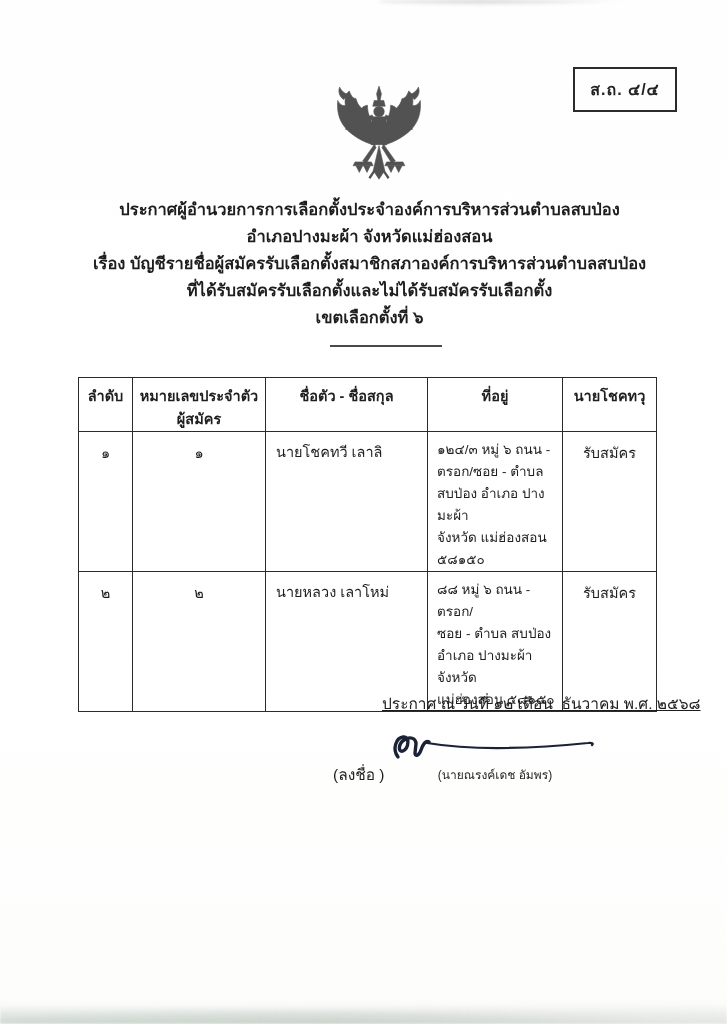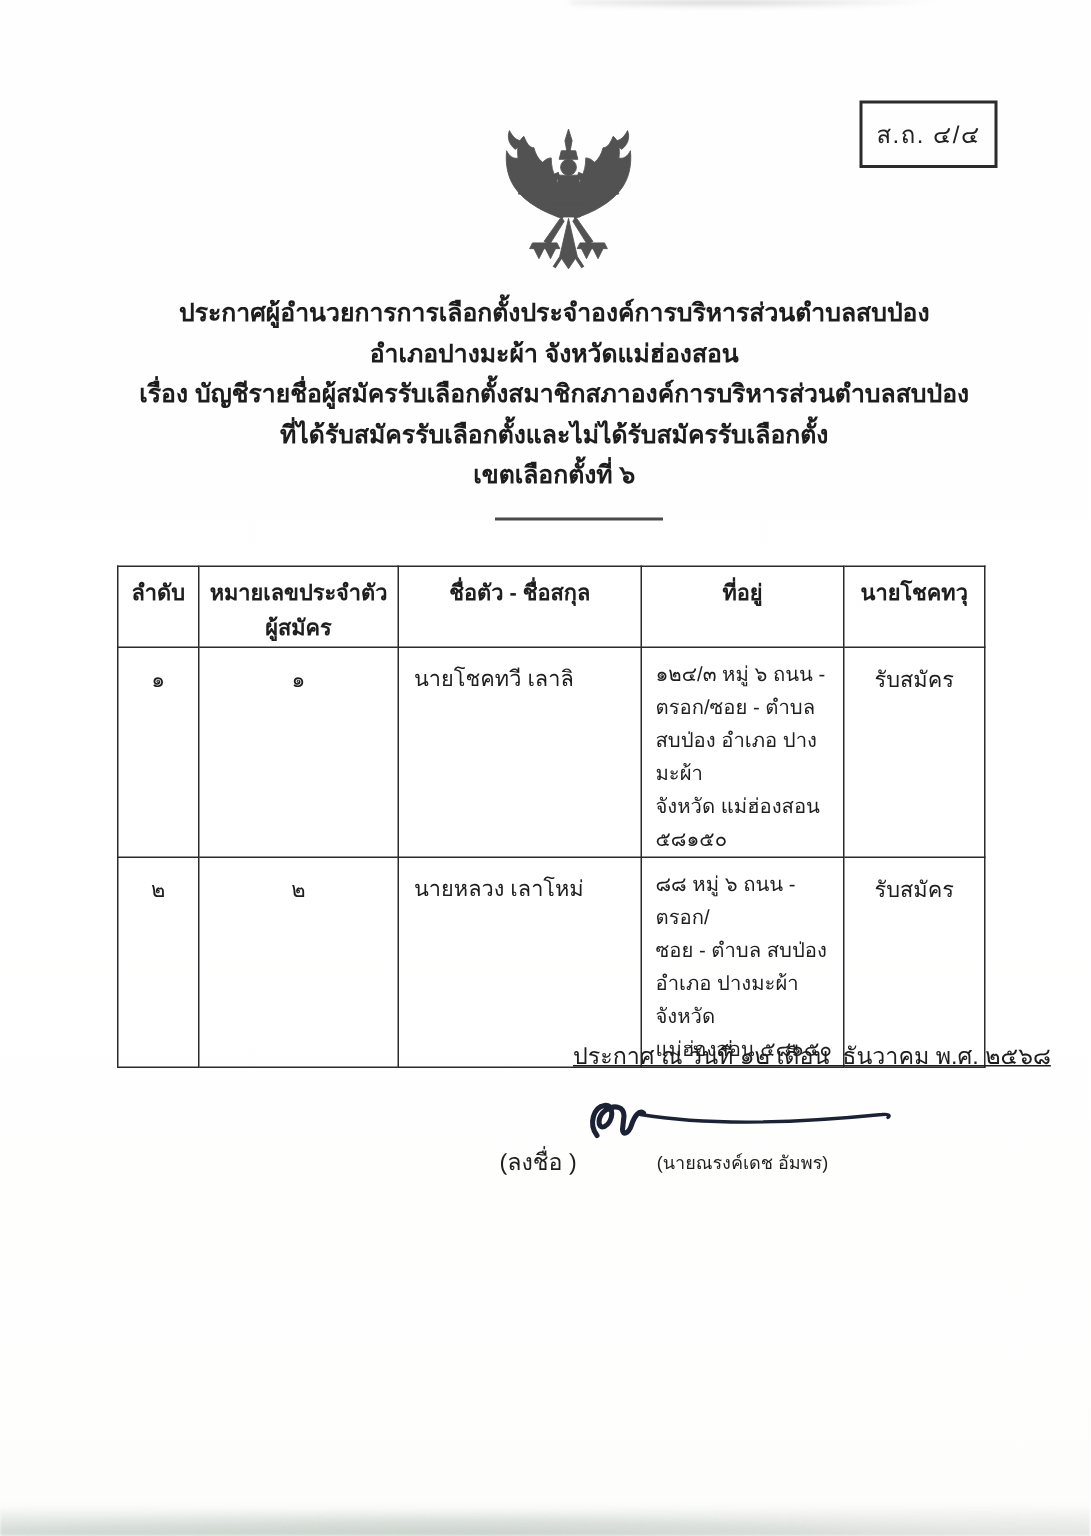--- a/index.html
+++ b/index.html
@@ -26,24 +26,24 @@
     position: absolute; left: 0; bottom: 0; width: 727px; height: 24px;
     background:
       radial-gradient(ellipse at 8% 90%, rgba(140,165,150,0.30), transparent 55%),
       radial-gradient(ellipse at 45% 100%, rgba(150,165,155,0.22), transparent 60%),
       radial-gradient(ellipse at 80% 100%, rgba(150,160,150,0.18), transparent 60%),
       linear-gradient(to bottom, rgba(0,0,0,0) 0%, rgba(120,135,125,0.10) 100%);
     filter: blur(1px);
   }
   
   .form-box {
-    position: absolute; left: 573px; top: 67px; width: 92px; height: 45px;
+    position: absolute; left: 573px; top: 67px; width: 104px; height: 45px;
     border: 2px solid #2b2b2b;
     display: flex; align-items: center; justify-content: center;
-    font-size: 16px; font-weight: 400; letter-spacing: 1px; color: #222;
+    font-size: 16px; font-weight: 700; letter-spacing: 1px; color: #222;
   }
   
   .emblem { position: absolute; left: 331px; top: 86px; width: 96px; height: 100px; opacity: 0.88; }
   .emblem svg { width: 100%; height: 100%; }
   
   .title-block {
     position: absolute; top: 196px; left: 6px; width: 727px;
     text-align: center;
   }
   .title-line {

